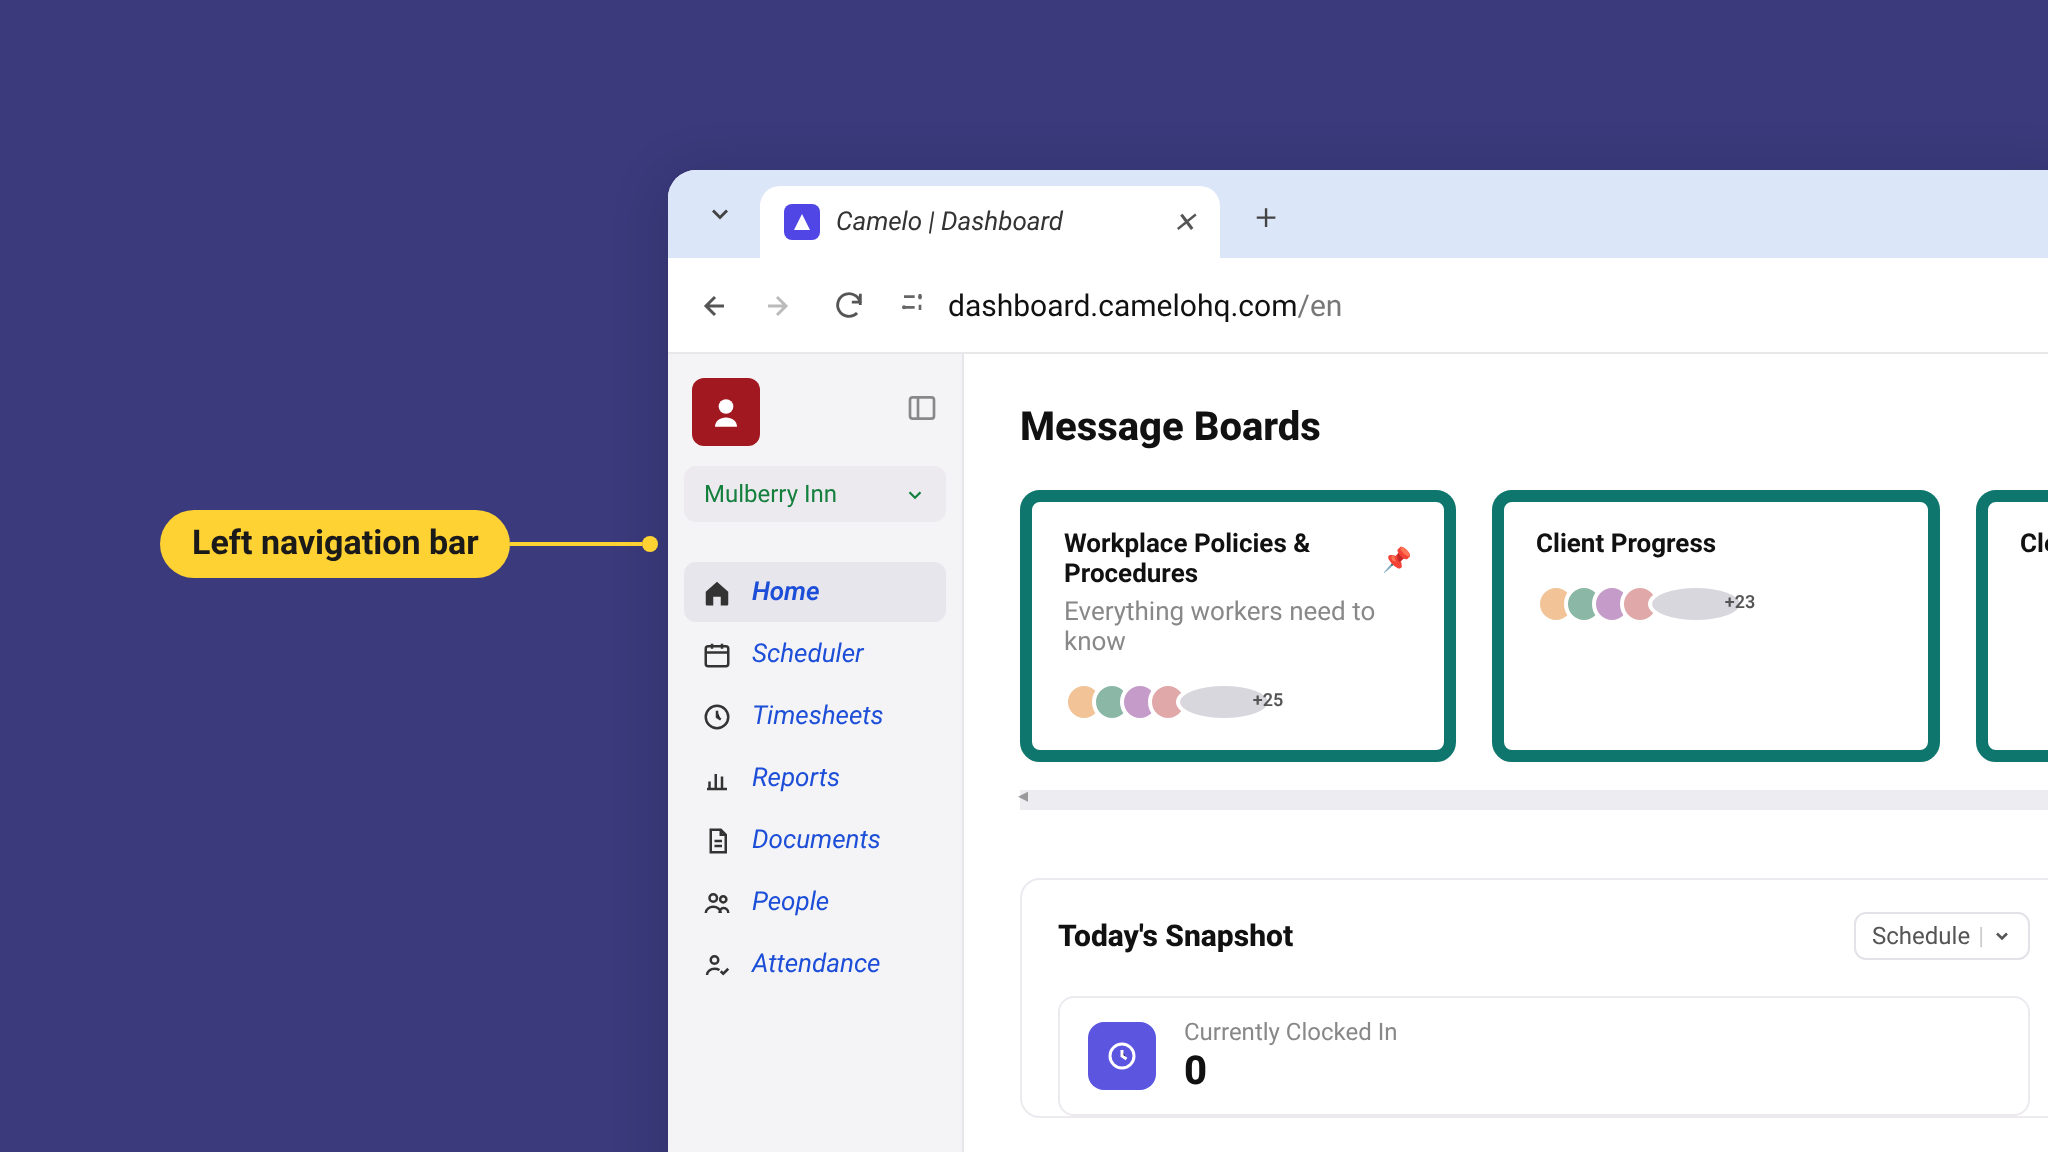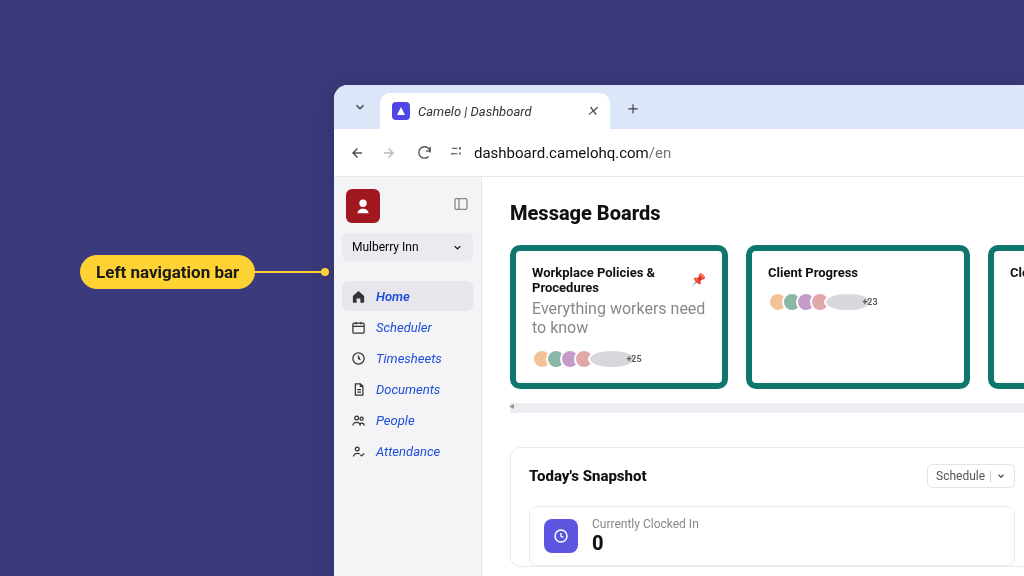--- a/index.html
+++ b/index.html
@@ -146,21 +146,21 @@
     display:flex;align-items:center;justify-content:center;
     color:#fff;
   }
   .collapse-icon { color:#888; }
 
   .workspace-sel {
     background: #eceaef;
     border-radius: 6px;
     padding: 7px 10px;
     font-size: 12px;
-    color: #000000;
+    color: #15803d;
     display: flex;
     align-items: center;
     justify-content: space-between;
     margin-bottom: 6px;
   }
 
   .nav { display:flex; flex-direction:column; gap:1px; margin-top: 8px;}
   .nav-item {
     display: flex;
     align-items: center;
@@ -197,21 +197,21 @@
     border: 6px solid #0f766e;
     border-radius: 10px;
     padding: 14px 16px;
     width: 218px;
     flex-shrink: 0;
     box-shadow: 0 1px 2px rgba(0,0,0,.02);
   }
   .board-head { display:flex; align-items:center; gap:8px; }
   .board-title { font-size: 13px; font-weight: 700; color:#111; }
   .board-pin { color:#4f46e5; font-size:12px; }
-  .board-sub { font-size: 16px; color:#888; margin-top:4px; }
+  .board-sub { font-size: 13px; color:#888; margin-top:4px; }
   .avatars { display:flex; margin-top:12px; }
   .avatar {
     width:20px;height:20px;border-radius:50%;
     border:2px solid #fff;
     margin-left:-6px;
     background:#d8c9b8;
   }
   .avatar:first-child{margin-left:0;}
   .avatar.a1{background:#f2c396;}
   .avatar.a2{background:#8ab7a6;}
@@ -372,20 +372,28 @@
               <svg width="15" height="15" viewBox="0 0 24 24">
                 <circle cx="12" cy="12" r="9" fill="none" stroke="currentColor" stroke-width="2"></circle>
                 <path stroke="currentColor" stroke-width="2" d="M12 7v5l3 2"></path>
               </svg>
             </span>
           <span>Timesheets</span>
         </div>
         <div class="nav-item">
           <span class="nav-icon">
               <svg width="15" height="15" viewBox="0 0 24 24">
+                <path stroke="currentColor" stroke-width="2" fill="none" d="M4 20h16M6 20v-6M11 20V8M16 20v-10"></path>
+              </svg>
+            </span>
+          <span>Reports</span>
+        </div>
+        <div class="nav-item">
+          <span class="nav-icon">
+              <svg width="15" height="15" viewBox="0 0 24 24">
                 <path fill="none" stroke="currentColor" stroke-width="2" d="M7 3h8l4 4v14H7zM15 3v4h4M10 12h6M10 16h6"></path>
               </svg>
             </span>
           <span>Documents</span>
         </div>
         <div class="nav-item">
           <span class="nav-icon">
               <svg width="15" height="15" viewBox="0 0 24 24">
                 <circle cx="9" cy="8" r="3" fill="none" stroke="currentColor" stroke-width="2"></circle>
                 <circle cx="17" cy="9" r="2.5" fill="none" stroke="currentColor" stroke-width="2"></circle>

